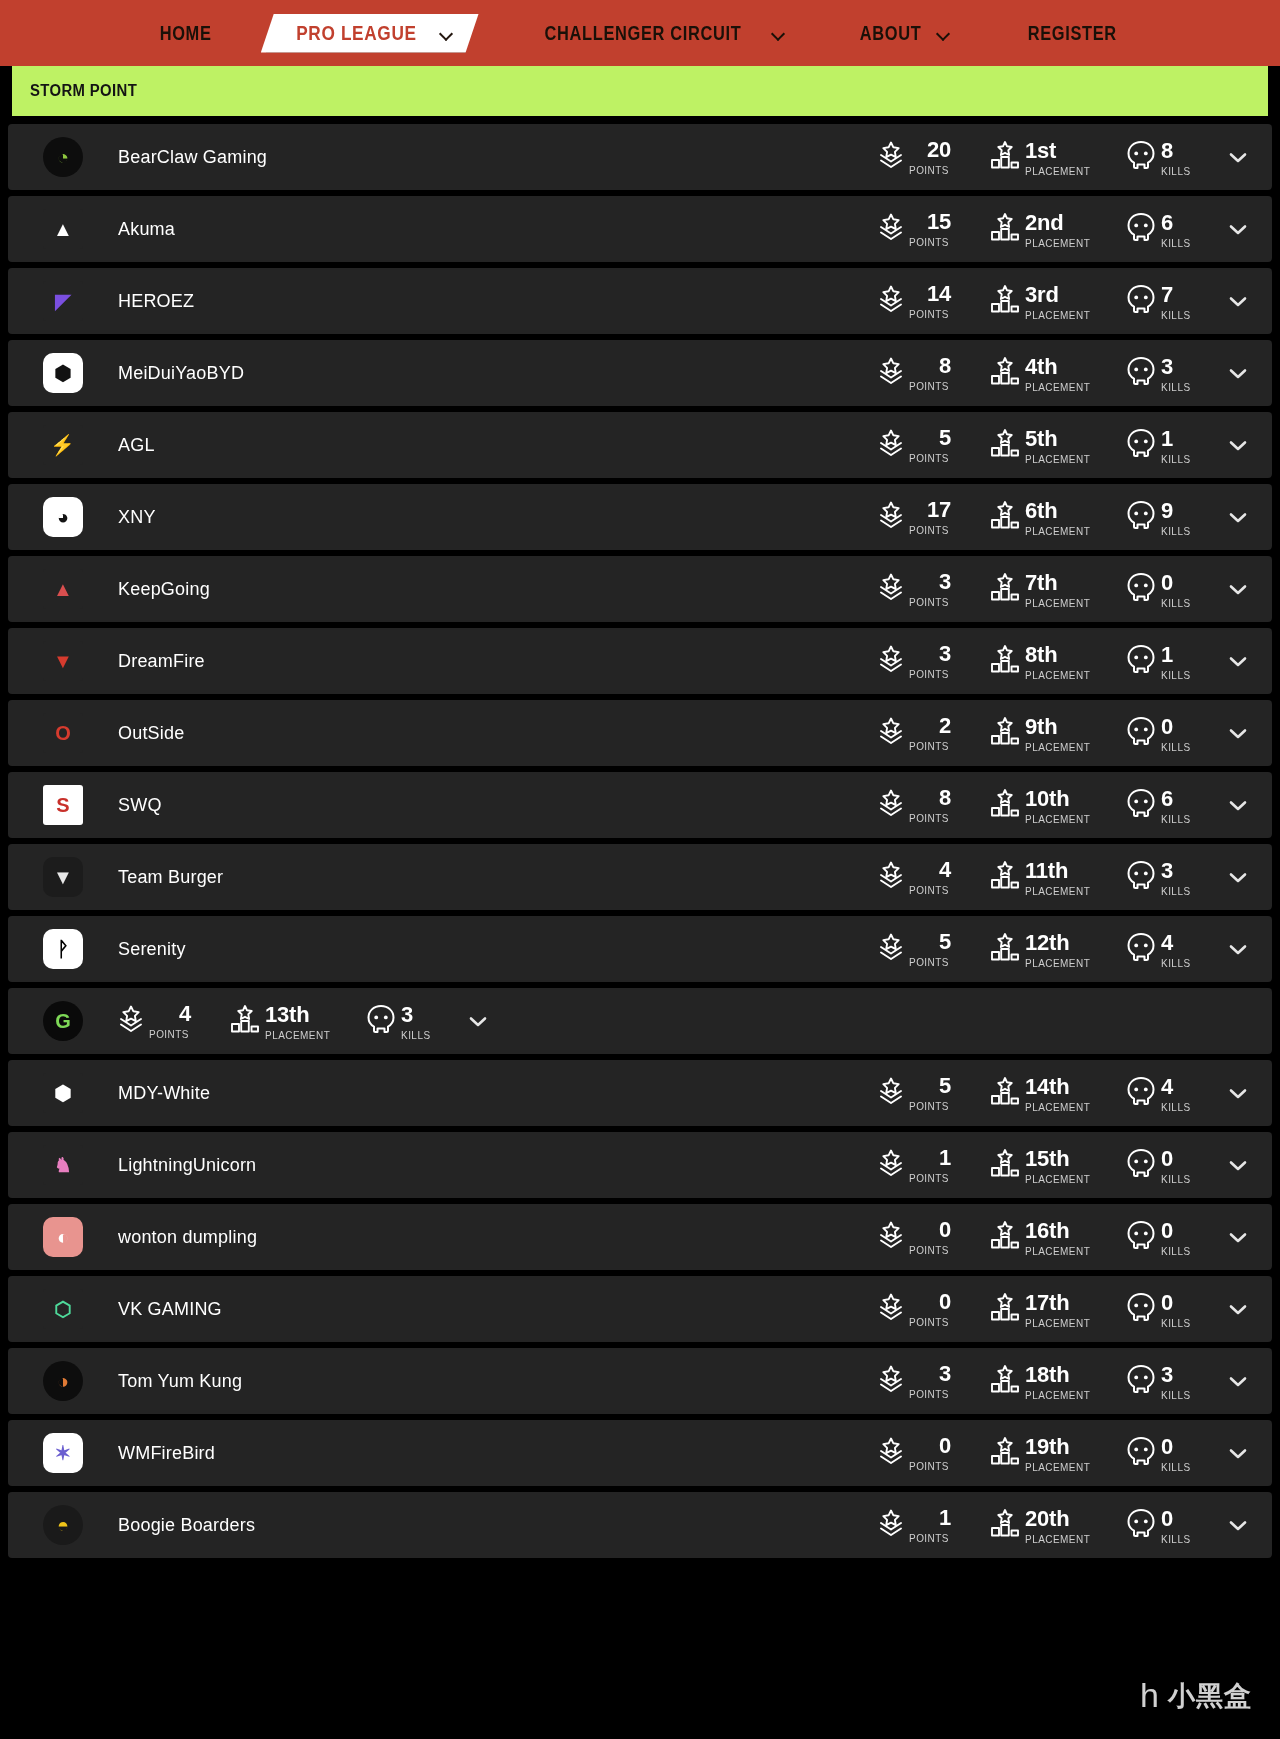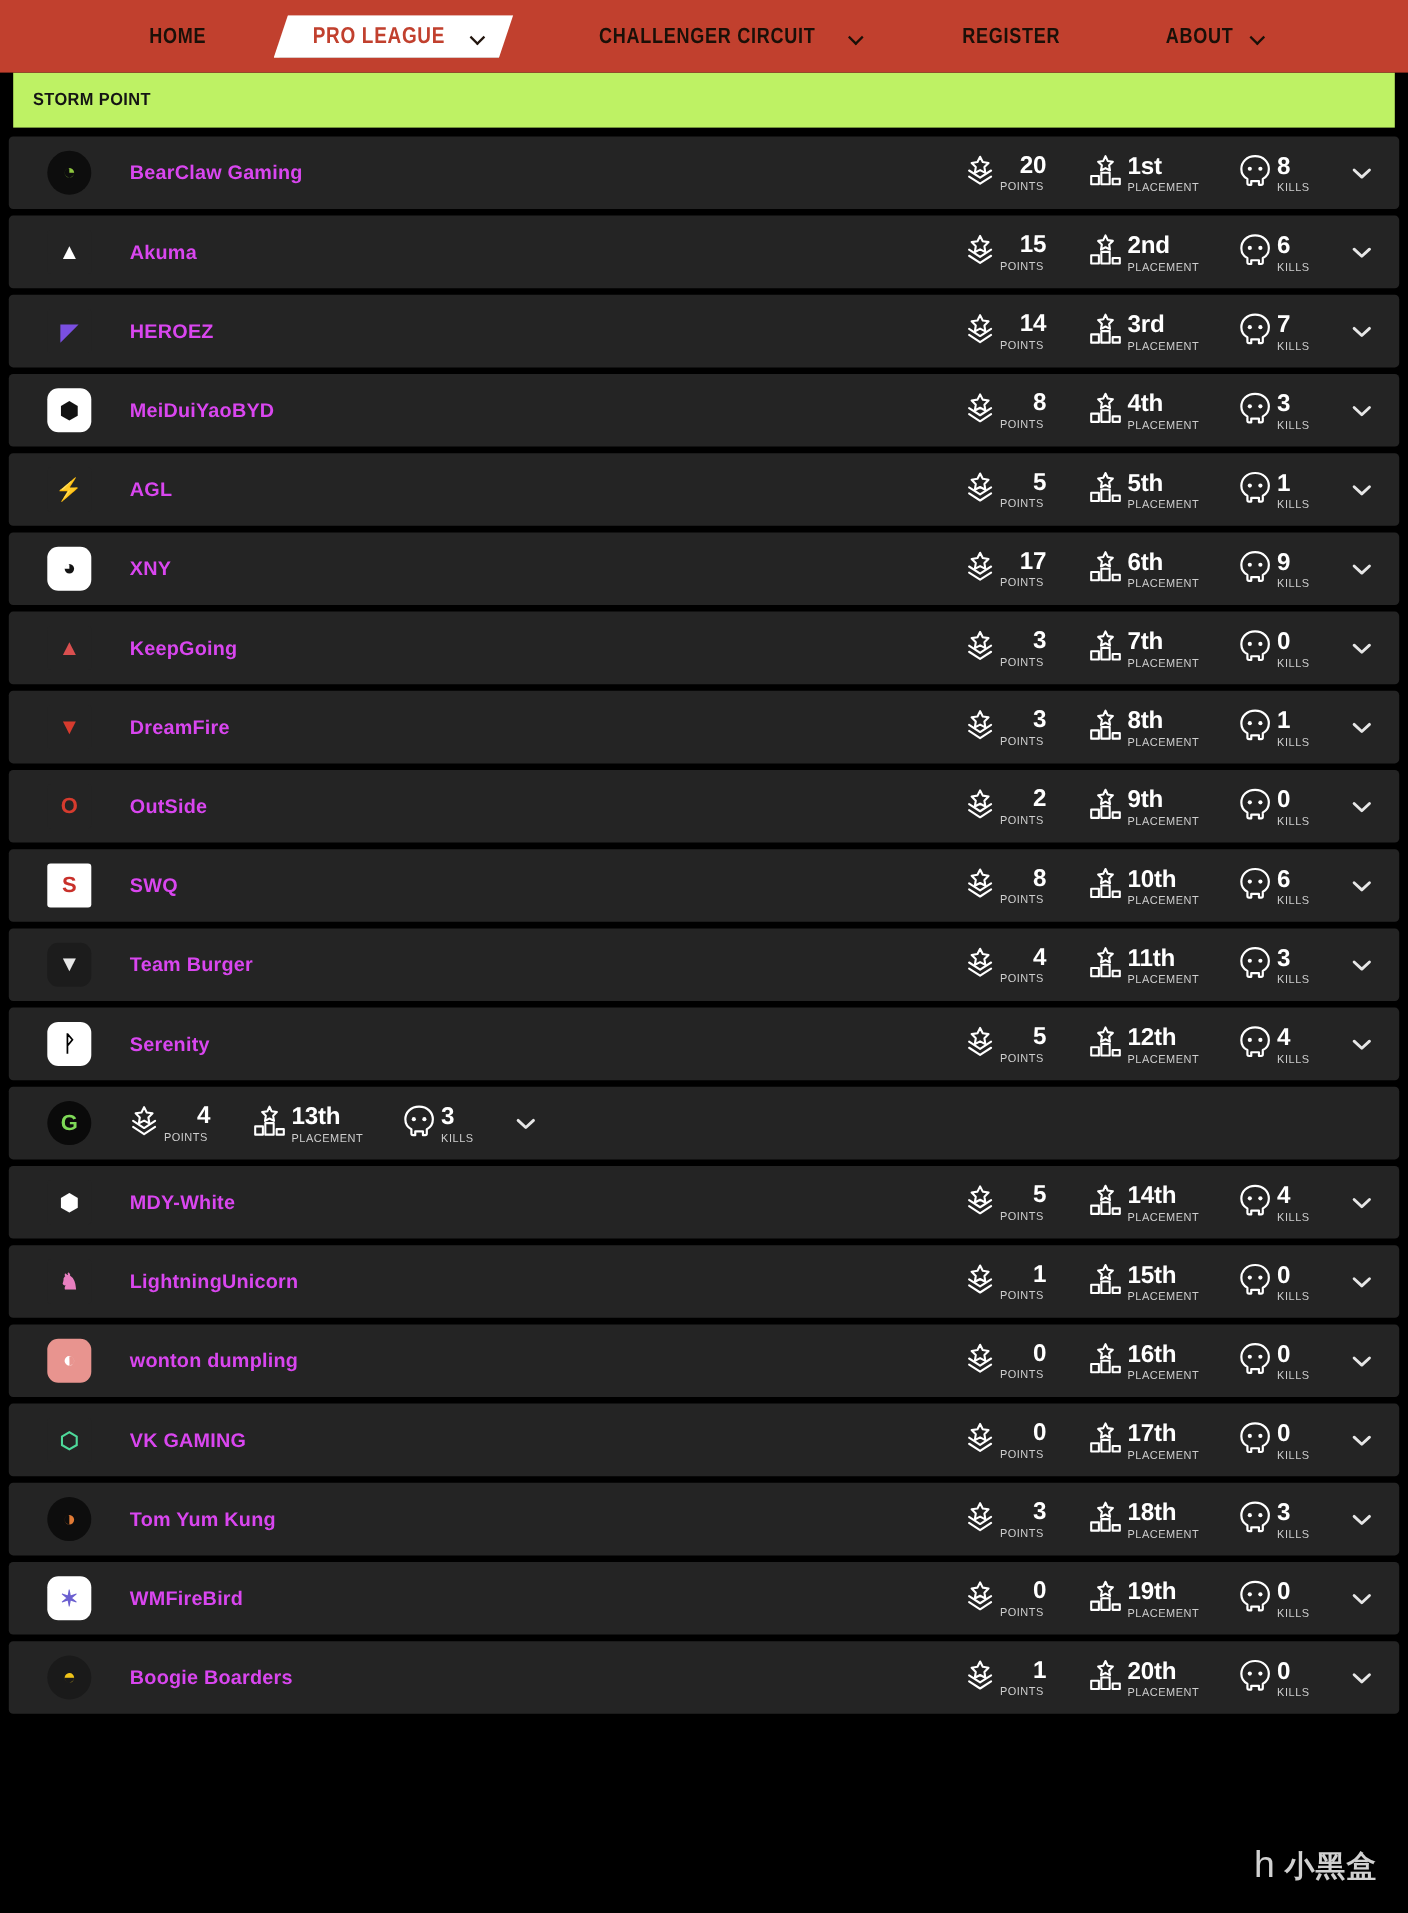--- a/index.html
+++ b/index.html
@@ -13,21 +13,21 @@
     position: relative;
   }
 
   
   .nav {
     height: 66px;
     background: #c1402e;
     display: flex;
     align-items: center;
     justify-content: center;
-    gap: 12px;
+    gap: 0px;
     position: relative;
     z-index: 5;
   }
   .nav-item {
     display: flex;
     align-items: center;
     gap: 9px;
     padding: 0 34px;
     height: 66px;
     cursor: pointer;
@@ -126,22 +126,22 @@
     overflow: hidden;
     position: relative;
     flex-shrink: 0;
   }
   .logo.round { border-radius: 50%; }
   .logo.rounded { border-radius: 10px; }
   .logo.sq { border-radius: 3px; }
 
   .team-name {
     font-size: 18px;
-    color: #d946ef;
-    font-weight: 700;
+    color: #ffffff;
+    font-weight: 400;
     letter-spacing: 0.2px;
     flex: 1;
     white-space: nowrap;
   }
 
   .stats {
     display: flex;
     align-items: center;
     flex-shrink: 0;
   }
@@ -222,26 +222,26 @@
          <div class="tab-shape">
            <span class="nav-label">PRO LEAGUE</span>
            <span class="chev"></span>
          </div>
        </div>
     <div class="nav-item">
          <span class="nav-label">CHALLENGER CIRCUIT</span>
          <span class="chev"></span>
        </div>
     <div class="nav-item">
-         <span class="nav-label">REGISTER</span>
-
+         <span class="nav-label">ABOUT</span>
+         <span class="chev"></span>
        </div>
     <div class="nav-item">
-         <span class="nav-label">ABOUT</span>
-         <span class="chev"></span>
+         <span class="nav-label">REGISTER</span>
+
        </div>
   </div>
 
 <div class="map-bar">
   <span class="map-title">STORM POINT</span>
 </div>
 
 <div class="board" id="board">
     <div class="row">
       <div class="logo-cell">

